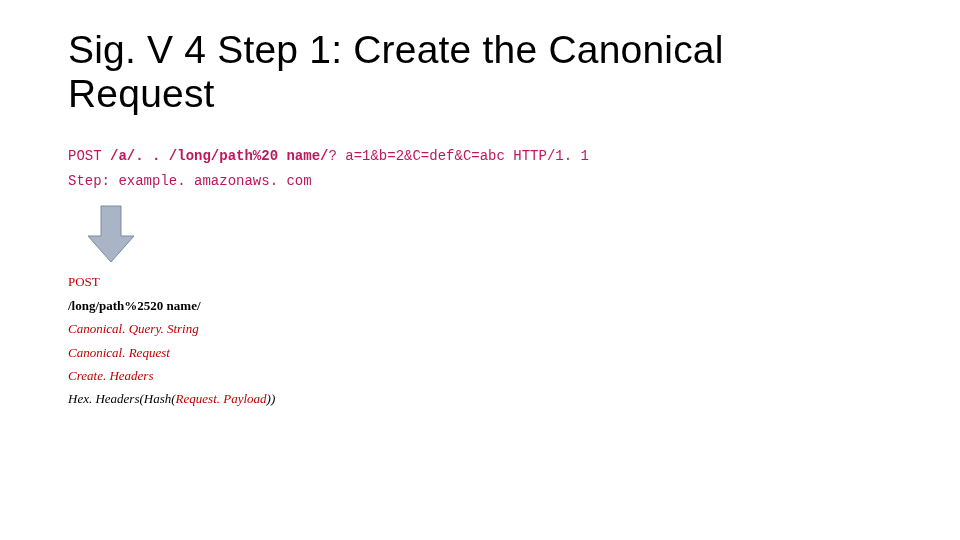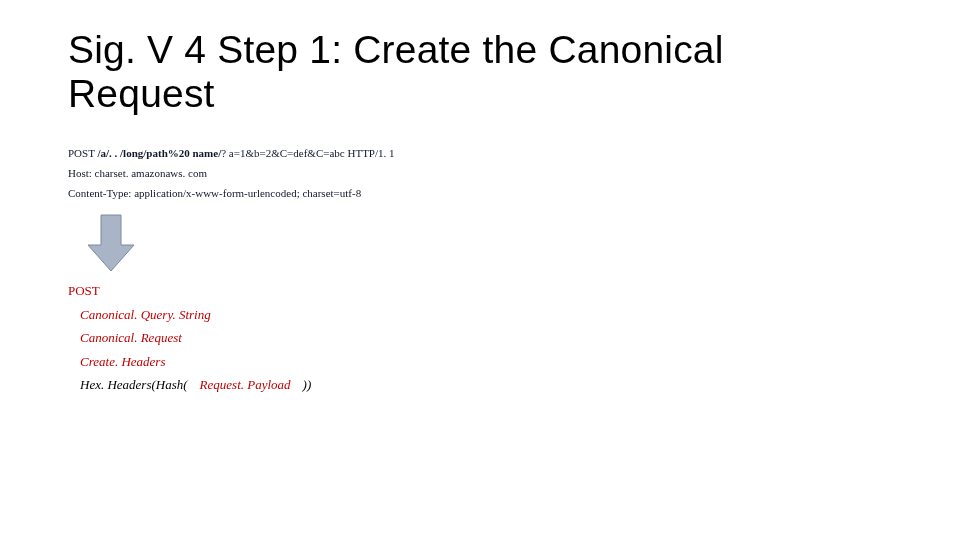--- a/index.html
+++ b/index.html
@@ -20,66 +20,67 @@
   }
   .title {
     font-family: 'Segoe UI Light', 'Segoe UI', 'Helvetica Neue', Arial, sans-serif;
     font-weight: 300;
     font-size: 39px;
     letter-spacing: 0.2px;
     color: #000;
     margin: 0 0 28px 0;
   }
   .request {
-    font-size: 11px;
+    font-size: 14px;
     line-height: 1.8;
-    color: #0f172a;
+    color: #be185d;
+    font-family: Liberation Mono, monospace;
   }
   .request .line { white-space: nowrap; }
   .bold-seg { font-weight: 700; }
   .arrow {
     margin: 10px 0 6px 16px;
     width: 54px;
     height: 60px;
     position: relative;
   }
   .canonical {
     font-size: 13px;
     line-height: 1.8;
   }
   .red { color: #c00000; }
   .blk { color: #000; }
-  .italic { font-style: italic; margin-left: 12px; }
+  .italic { font-style: italic; }
   .bold { font-weight: 700; }
 </style>
 </head>
 <body>
 
 <div class="slide">
 
   <h1 class="title">Sig. V 4 Step 1: Create the Canonical Request</h1>
 
   <div class="request">
     <div class="line">
       <span>POST </span><span class="bold-seg">/a/. . /long/path%20 name/</span><span>? a=1&amp;b=2&amp;C=def&amp;C=abc HTTP/1. 1</span>
     </div>
-    <div class="line">Host: charset. amazonaws. com</div>
-    <div class="line">Content-Type: application/x-www-form-urlencoded; charset=utf-8</div>
+    <div class="line">Step: example. amazonaws. com</div>
   </div>
 
   <div class="arrow">
     <svg width="54" height="60" viewBox="0 0 54 60">
       <g fill="#a9b5c7" stroke="#7d8aa0" stroke-width="1">
         <path d="M17 2 H37 V32 H50 L27 58 L4 32 H17 Z"></path>
       </g>
     </svg>
   </div>
 
   <div class="canonical">
     <div class="red">POST</div>
+    <div class="blk bold">/long/path%2520 name/</div>
     <div class="red italic">Canonical. Query. String</div>
     <div class="red italic">Canonical. Request</div>
     <div class="red italic">Create. Headers</div>
     <div>
       <span class="blk italic">Hex. Headers(Hash(</span><span class="red italic">Request. Payload</span><span class="blk italic">))</span>
     </div>
   </div>
 
 </div>
 

